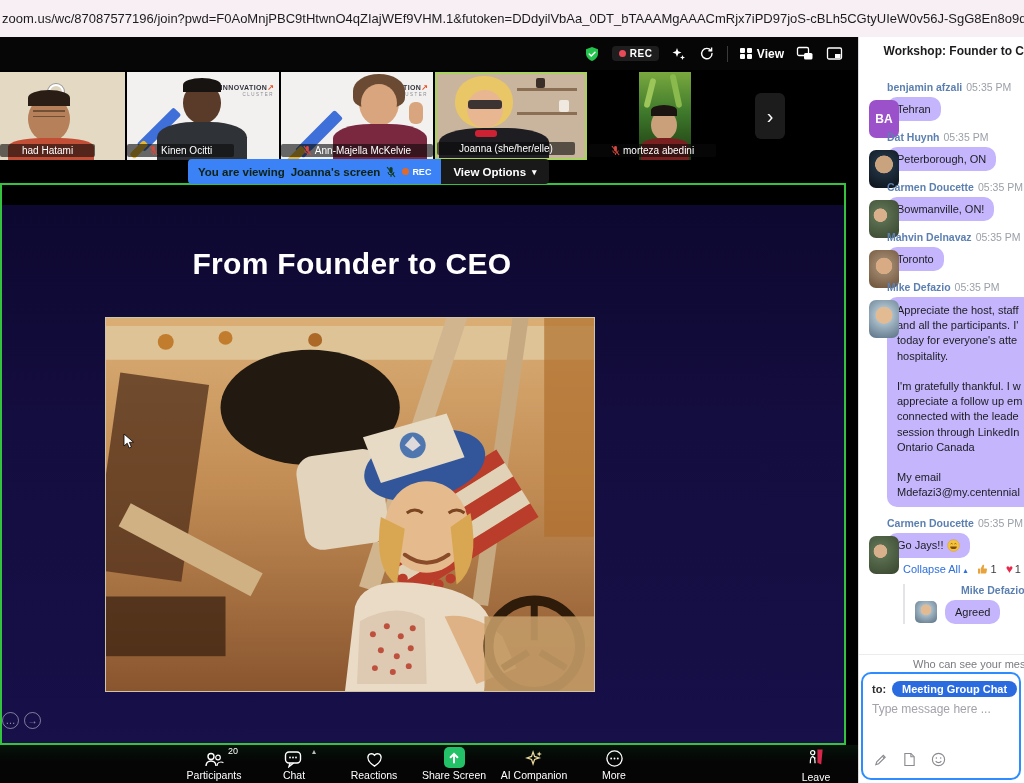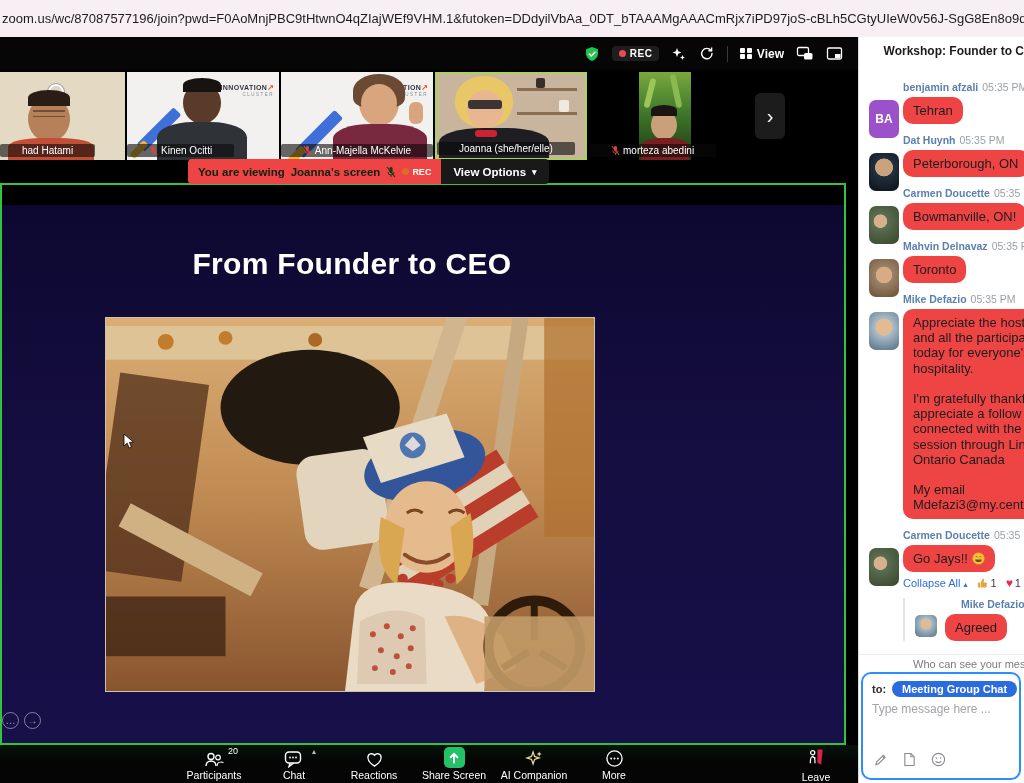--- a/index.html
+++ b/index.html
@@ -40,21 +40,21 @@
   .logo-line2 { font-size:4.5px; color:#8a8a92; letter-spacing:1.5px; }
   .stripe { position:absolute; border-radius:2px; }
   .head { position:absolute; border-radius:50%; }
   .body { position:absolute; border-radius:40% 40% 0 0; }
   .next-btn { position:absolute; left:755px; top:23px; width:30px; height:46px; background:#1c1c1c;
               border-radius:6px; color:#fff; font-size:20px; display:flex; align-items:center;
               justify-content:center; }
 
   
   .banner { position:absolute; left:188px; top:122px; height:25px; display:flex; z-index:5; }
-  .banner-green { display:flex; align-items:center; gap:6px; background:#ef4444; border-radius:4px 0 0 4px;
+  .banner-green { display:flex; align-items:center; gap:6px; background:#3b82f6; border-radius:4px 0 0 4px;
                   padding:0 10px; }
   .banner-text { font-size:11.5px; font-weight:bold; color:#0d2213; white-space:nowrap; }
   .banner-rec { display:flex; align-items:center; gap:3px; font-size:9px; font-weight:bold; color:#fff; }
   .banner-rec .rec-dot { background:#e06a2b; }
   .view-options { display:flex; align-items:center; gap:6px; background:#191919; color:#fff;
                   font-size:11.5px; font-weight:bold; border-radius:0 4px 4px 0; padding:0 12px; }
 
   
   .share-area { position:absolute; left:0; top:146px; width:846px; height:562px;
                 border:2px solid #35c33f; background:#000; }
@@ -84,34 +84,34 @@
   .leave-btn { position:absolute; right:12px; top:2px; width:60px; display:flex; flex-direction:column;
                align-items:center; gap:1px; color:#fff; }
 
   
   .chat-panel { position:absolute; left:858px; top:37px; width:166px; height:746px; background:#fff;
                 border-left:1px solid #d9d9de; overflow:hidden; }
   .chat-header { position:absolute; top:0; left:0; right:0; height:28px; display:flex; align-items:center;
                  gap:16px; padding-left:8px; }
   .chat-title { font-size:12px; font-weight:bold; color:#1c1c1e; white-space:nowrap; }
   .messages { position:absolute; top:28px; bottom:130px; left:0; right:0; overflow:hidden; padding-top:16px; }
-  .msg { position:relative; padding-left:44px; margin-bottom:10px; }
+  .msg { position:relative; padding-left:28px; margin-bottom:10px; }
   .meta { font-size:10.5px; margin-bottom:4px; white-space:nowrap; }
   .sender { color:#5b7fb0; font-weight:bold; }
   .time { color:#9ba0a8; margin-left:4px; }
   .avatar { position:absolute; left:10px; top:19px; width:30px; height:38px; border-radius:7px;
             display:flex; align-items:center; justify-content:center; color:#fff; font-size:12px;
             font-weight:bold; }
   .av-ba { background:#9b51c9; }
   .av-dat { background:radial-gradient(circle at 50% 38%, #c9a27e 0 31%, #20303f 33%, #0d141b 95%); }
   .av-carmen { background:radial-gradient(circle at 38% 40%, #d9b08c 0 22%, #5a6e50 24%, #39472f 95%); }
   .av-mahvin { background:radial-gradient(circle at 50% 42%, #d9ab84 0 30%, #9a8268 32%, #6e5339 95%); }
   .av-mike { background:radial-gradient(circle at 50% 40%, #e3bb92 0 30%, #a8bcc9 32%, #5d7588 95%); }
-  .bubble { display:inline-flex; align-items:center; gap:4px; background:#ef4444; border-radius:10px;
-            padding:6px 10px; font-size:13px; color:#1c1c1e; white-space:nowrap; }
+  .bubble { display:inline-flex; align-items:center; gap:4px; background:#c4b5fd; border-radius:10px;
+            padding:6px 10px; font-size:11px; color:#1c1c1e; white-space:nowrap; }
   .bubble.multiline { display:block; white-space:pre-line; width:176px; line-height:15.2px; }
   .collapse-row { margin-left:44px; margin-top:2px; margin-bottom:8px; display:flex; align-items:center;
                   gap:9px; font-size:11px; white-space:nowrap; }
   .collapse-link { color:#2d6ee0; }
   .chip { display:flex; align-items:center; gap:2px; color:#3c3c40; font-size:11px; }
   .thread { margin-left:44px; border-left:2px solid #e3e3e8; padding-left:10px; }
   .reply { position:relative; padding-left:30px; }
   .reply .meta { white-space:nowrap; }
   .reply .avatar { left:0; top:17px; width:22px; height:22px; border-radius:5px; }
   .privacy-row { position:absolute; bottom:113px; left:0; right:0; border-top:1px solid #ececef;

